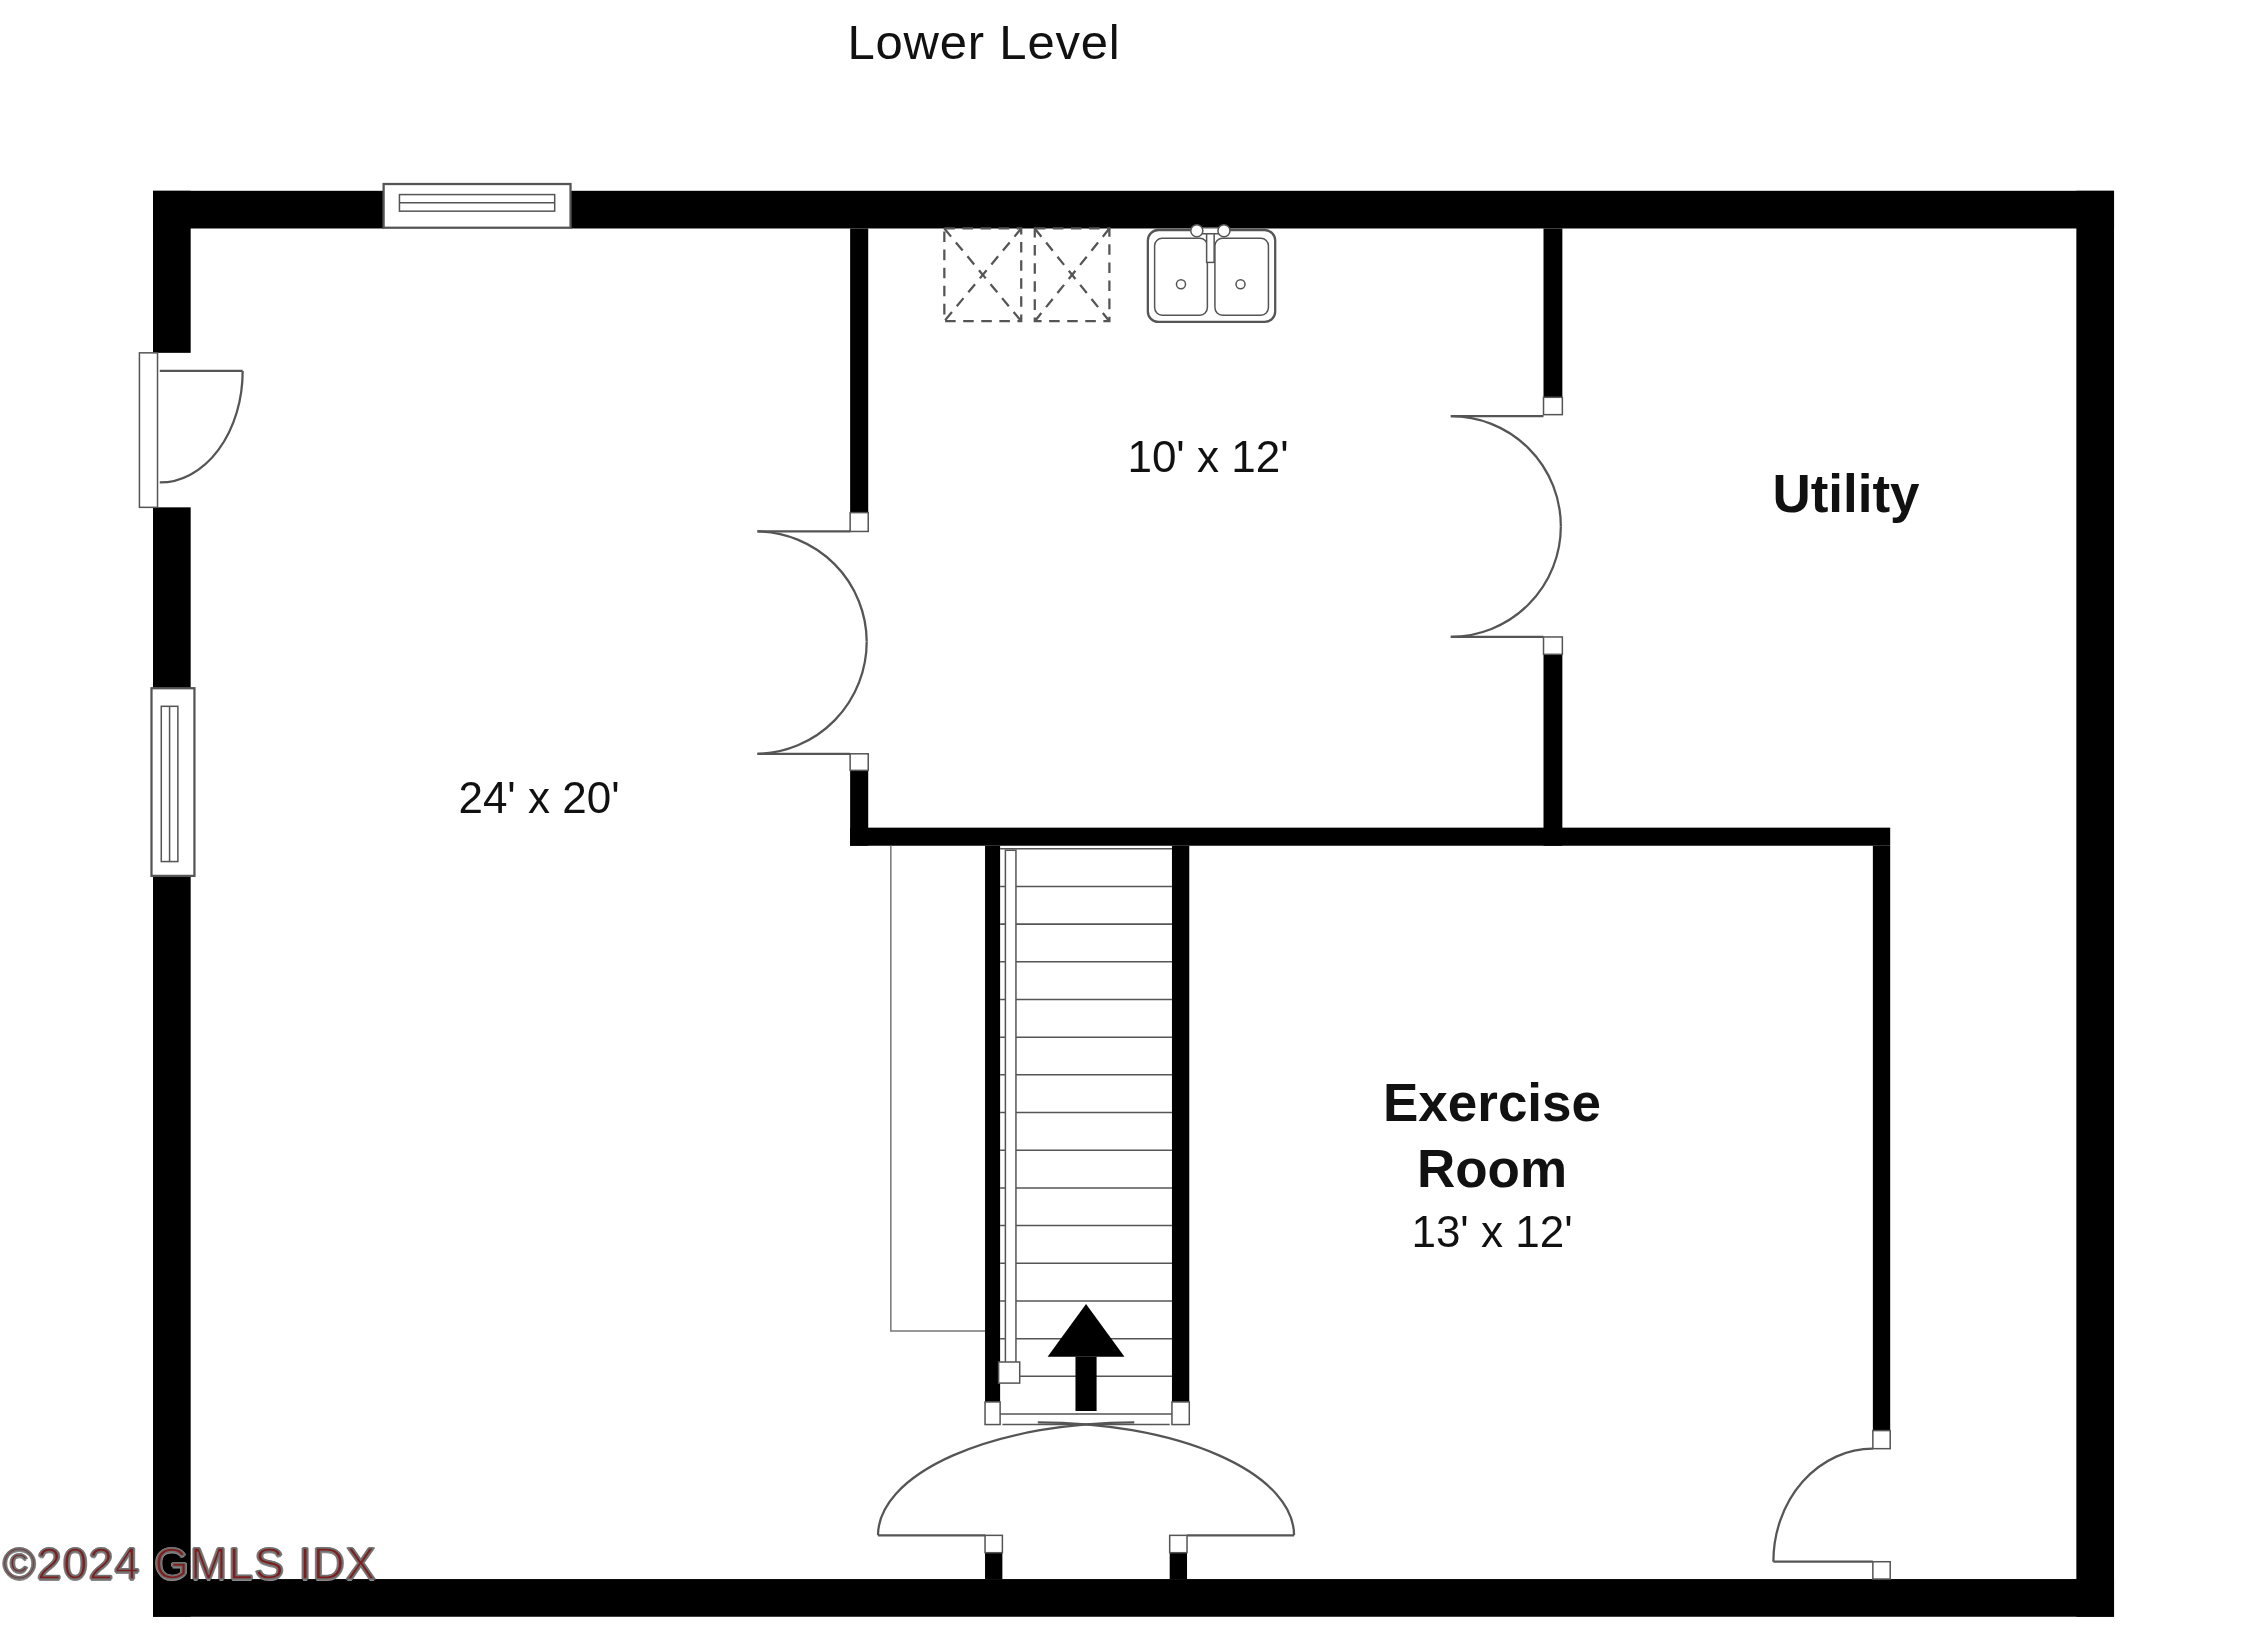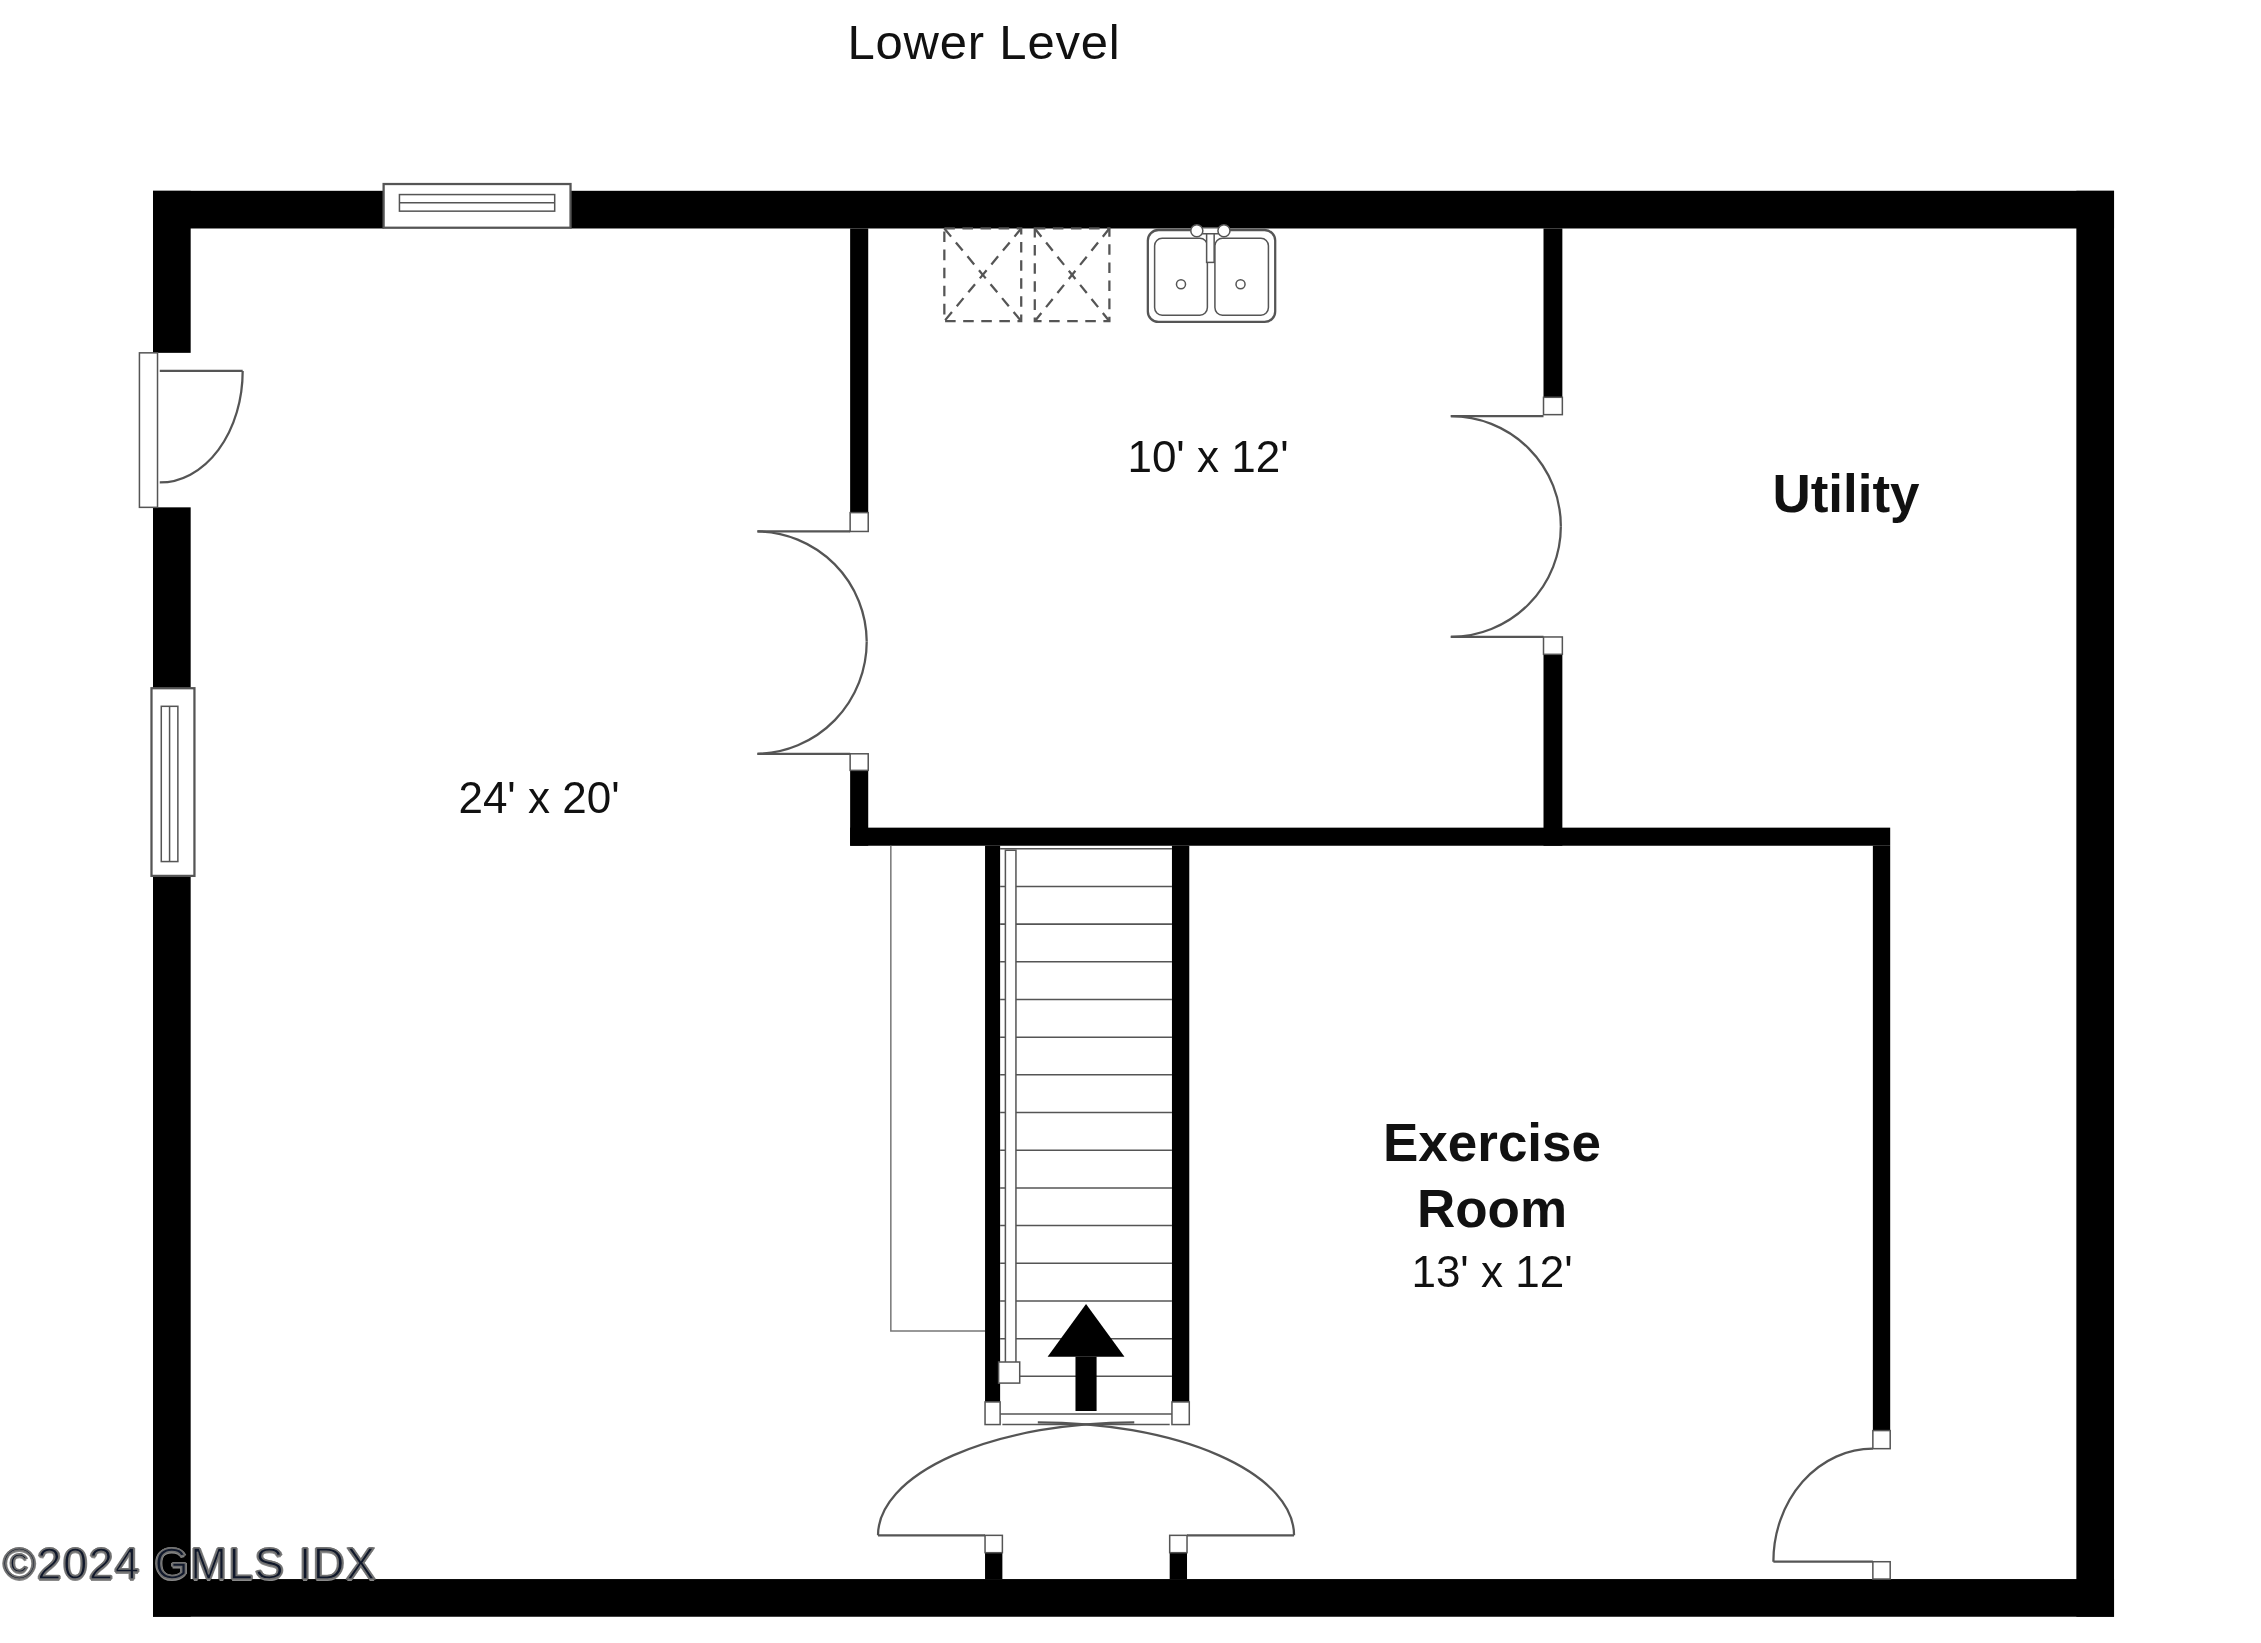--- a/index.html
+++ b/index.html
@@ -38,21 +38,21 @@
     line-height: 1.2;
     margin-top: 3px;
   }
   .watermark {
     position: absolute;
     left: 3px;
     top: 1539px;
     font-size: 44px;
     font-weight: normal;
     letter-spacing: 1.5px;
-    color: #0f172a;
+    color: #7f1d1d;
     -webkit-text-stroke: 1.5px #6f6f6f;
     text-shadow: -1.5px 0 0 #8a8a8a, 1.5px 0 0 #8a8a8a, 0 -1.5px 0 #8a8a8a, 0 1.5px 0 #8a8a8a;
     white-space: nowrap;
     z-index: 5;
   }
 </style>
 </head>
 <body>
 
 <svg id="plan-svg" width="2261" height="1644" viewBox="0 0 3000 2181">
@@ -211,19 +211,19 @@
 </div>
 
 <div class="label" style="left:1208px; top:428px; width:256px;">
   <div class="room-dims">10' x 12'</div>
 </div>
 
 <div class="label" style="left:1846px; top:461px; width:317px;text-align:center;">
   <div class="room-name">Utility</div>
 </div>
 
-<div class="label" style="left:1492px; top:1070px; width:271px;margin-top:40px;">
+<div class="label" style="left:1492px; top:1070px; width:271px;">
   <div class="room-name">Exercise Room</div>
   <div class="room-dims">13' x 12'</div>
 </div>
 
 <div class="watermark">©2024 GMLS IDX</div>
 
 
 </body></html>

